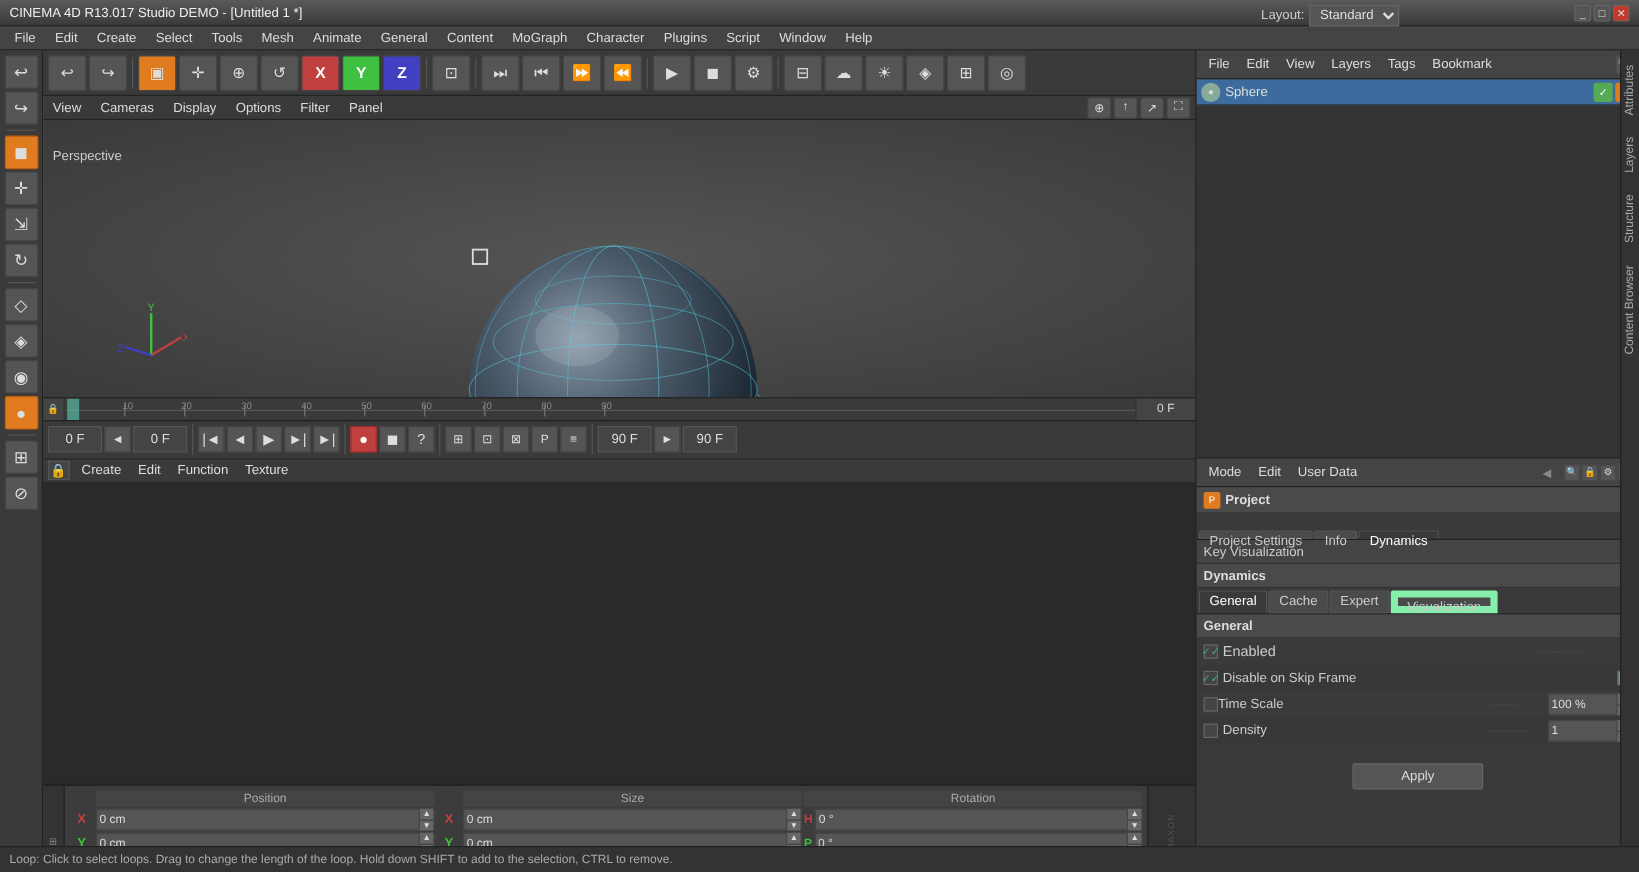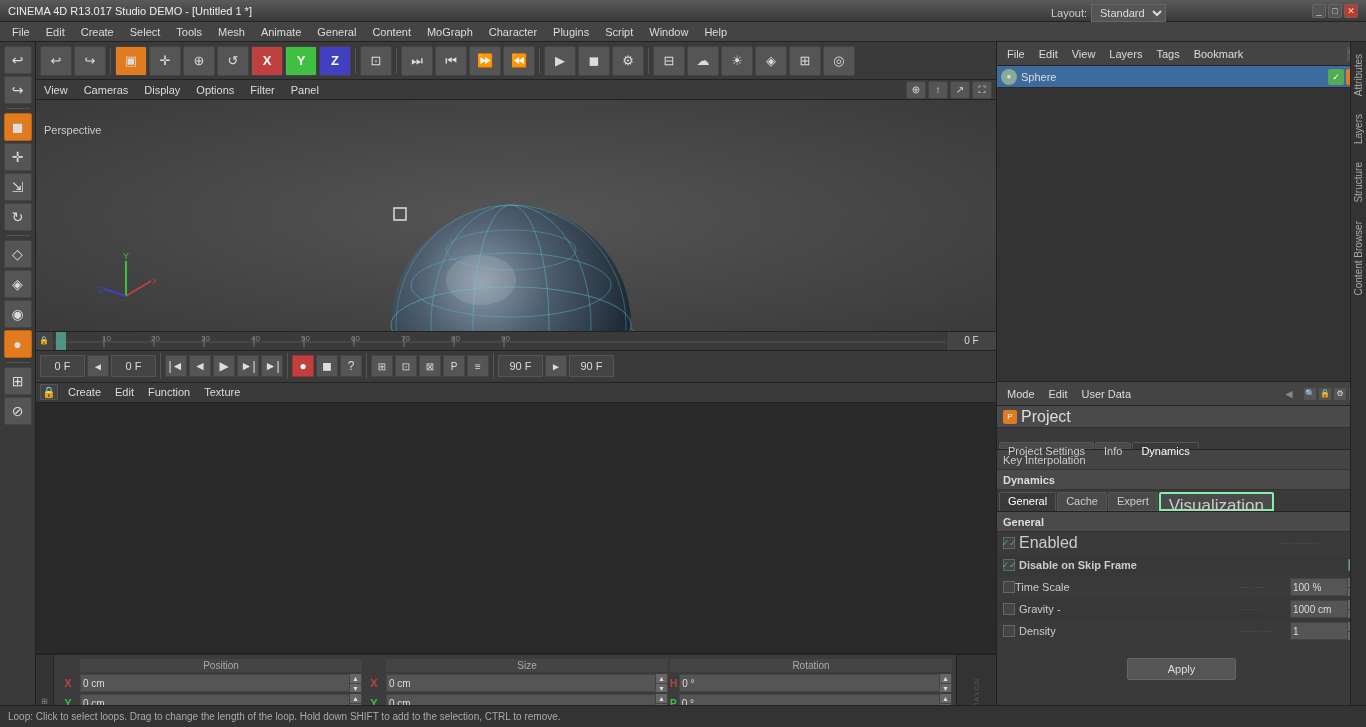--- a/index.html
+++ b/index.html
@@ -520,91 +520,79 @@
           <div style="width:14px;height:14px;background:#555;border:1px solid #444;display:flex;align-items:center;justify-content:center;font-size:8px;cursor:pointer;">⬡</div>
         </div>
       </div>
 
       <div id="attr-content">
 
         <div style="display:flex;align-items:center;height:22px;background:#4a4a4a;padding:0 6px;border-bottom:1px solid #333;">
           <div style="width:14px;height:14px;background:#e07b20;border-radius:2px;margin-right:4px;display:flex;align-items:center;justify-content:center;">
             <span style="font-size:8px;color:#fff;">P</span>
           </div>
-          <span style="font-size:16px;color:#ddd;font-weight:normal;">Project</span>
+          <span style="font-size:11px;color:#ddd;font-weight:bold;">Project</span>
         </div>
 
         <div id="project-sub-tabs" style="display:flex;height:22px;border-bottom:1px solid #222;padding:2px 2px 0;gap:1px;background:#3a3a3a;">
           <div class="sub-tab" style="padding:2px 8px;font-size:11px;color:#ccc;cursor:pointer;background:#4a4a4a;border:1px solid #555;border-radius:2px 2px 0 0;">Project Settings</div>
           <div class="sub-tab" style="padding:2px 8px;font-size:11px;color:#ccc;cursor:pointer;background:#4a4a4a;border:1px solid #555;border-radius:2px 2px 0 0;">Info</div>
           <div class="sub-tab active" style="padding:2px 8px;font-size:11px;color:#fff;cursor:pointer;background:#3a3a3a;border:1px solid #555;border-radius:2px 2px 0 0;border-bottom-color:#3a3a3a;">Dynamics</div>
         </div>
 
         <div style="height:20px;background:#444;display:flex;align-items:center;padding:0 6px;border-bottom:1px solid #333;">
-          <span style="font-size:11px;color:#ccc;">Key Interpolation</span>
+          <span style="font-size:11px;color:#ccc;">Key Visualization</span>
         </div>
 
         <div style="height:20px;background:#4a4a4a;display:flex;align-items:center;padding:0 6px;border-bottom:1px solid #333;">
           <span style="font-size:11px;color:#ddd;font-weight:bold;">Dynamics</span>
         </div>
 
         <div id="dynamics-tabs" style="display:flex;height:22px;border-bottom:1px solid #222;padding:2px 2px 0;gap:1px;background:#3a3a3a;">
           <div class="dyn-tab active" style="padding:2px 8px;font-size:11px;color:#fff;cursor:pointer;background:#3a3a3a;border:1px solid #555;border-radius:2px 2px 0 0;border-bottom-color:#3a3a3a;">General</div>
           <div class="dyn-tab" style="padding:2px 8px;font-size:11px;color:#ccc;cursor:pointer;background:#4a4a4a;border:1px solid #555;border-radius:2px 2px 0 0;">Cache</div>
           <div class="dyn-tab" style="padding:2px 8px;font-size:11px;color:#ccc;cursor:pointer;background:#4a4a4a;border:1px solid #555;border-radius:2px 2px 0 0;">Expert</div>
-          <div class="dyn-tab" style="padding:2px 8px;font-size:17px;color:#ccc;cursor:pointer;background:#4a4a4a;border:2px solid #86efac;border-radius:2px 2px 0 0;">Visualization</div>
+          <div class="dyn-tab" style="padding:2px 8px;font-size:11px;color:#ccc;cursor:pointer;background:#4a4a4a;border:6px solid #86efac;border-radius:2px 2px 0 0;">Visualization</div>
         </div>
 
         <div style="height:20px;background:#4a4a4a;display:flex;align-items:center;padding:0 6px;border-bottom:1px solid #333;">
           <span style="font-size:11px;color:#ddd;font-weight:bold;">General</span>
         </div>
 
         <div class="prop-row" style="display:flex;align-items:center;height:22px;padding:0 6px;gap:4px;">
           <div class="prop-checkbox checked" style="width:12px;height:12px;border:1px solid #666;background:#444;display:flex;align-items:center;justify-content:center;cursor:pointer;flex-shrink:0;">
               <span style="font-size:9px;color:#4a9;">✓</span>
             </div>
-          <span class="prop-label" style="flex:1;font-size:16px;color:#ccc;">Enabled</span>
+          <span class="prop-label" style="flex:1;font-size:12px;color:#ccc;">Enabled</span>
           <span style="font-size:9px;color:#555;flex:0 0 80px;overflow:hidden;">·············</span>
         </div>
 
         <div class="prop-row" style="display:flex;align-items:center;height:22px;padding:0 6px;gap:4px;background:#383838;">
           <div class="prop-checkbox checked" style="width:12px;height:12px;border:1px solid #666;background:#444;display:flex;align-items:center;justify-content:center;cursor:pointer;flex-shrink:0;">
             <span style="font-size:9px;color:#4a9;">✓</span>
           </div>
-          <span class="prop-label" style="flex:1;font-size:11px;color:#ccc;font-weight:bold;">Disable on Skip Frame</span>
+          <span class="prop-label" style="flex:1;font-size:11px;color:#ccc;">Disable on Skip Frame</span>
           <div style="width:12px;height:12px;border:1px solid #666;background:#5a9;display:flex;align-items:center;justify-content:center;">
             <span style="font-size:8px;color:#fff;">✓</span>
           </div>
         </div>
 
         <div class="prop-row" style="display:flex;align-items:center;height:22px;padding:0 6px;gap:0;">
           <div class="prop-checkbox" style="width:12px;height:12px;border:1px solid #666;background:#444;cursor:pointer;flex-shrink:0;"></div>
           <span class="prop-label" style="flex:1;font-size:11px;color:#ccc;">Time Scale</span>
           <span style="font-size:9px;color:#555;flex:0 0 50px;overflow:hidden;">·········</span>
           <div style="display:flex;align-items:center;background:#555;border:1px solid #444;height:18px;width:70px;">
             <input style="flex: 1 1 0%; background: transparent; border: none; color: rgb(221, 221, 221); font-size: 10px; padding: 0px 2px; height: 16px; width: 50px;" value="100 %">
             <div style="display:flex;flex-direction:column;width:12px;">
               <div style="height:9px;background:#666;border-left:1px solid #444;display:flex;align-items:center;justify-content:center;font-size:7px;cursor:pointer;">▲</div>
               <div style="height:9px;background:#666;border-left:1px solid #444;border-top:1px solid #444;display:flex;align-items:center;justify-content:center;font-size:7px;cursor:pointer;">▼</div>
             </div>
           </div>
         </div>
 
-        <div class="prop-row" style="display:flex;align-items:center;height:22px;padding:0 6px;gap:4px;background:#383838;">
-          <div class="prop-checkbox" style="width:12px;height:12px;border:1px solid #666;background:#444;cursor:pointer;flex-shrink:0;"></div>
-          <span class="prop-label" style="flex:1;font-size:11px;color:#ccc;">Gravity -</span>
-          <span style="font-size:9px;color:#555;flex:0 0 50px;overflow:hidden;">·········</span>
-          <div style="display:flex;align-items:center;background:#555;border:1px solid #444;height:18px;width:70px;">
-            <input style="flex: 1 1 0%; background: transparent; border: none; color: rgb(221, 221, 221); font-size: 10px; padding: 0px 2px; height: 16px; width: 50px;" value="1000 cm">
-            <div style="display:flex;flex-direction:column;width:12px;">
-              <div style="height:9px;background:#666;border-left:1px solid #444;display:flex;align-items:center;justify-content:center;font-size:7px;cursor:pointer;">▲</div>
-              <div style="height:9px;background:#666;border-left:1px solid #444;border-top:1px solid #444;display:flex;align-items:center;justify-content:center;font-size:7px;cursor:pointer;">▼</div>
-            </div>
-          </div>
-        </div>
 
         <div class="prop-row" style="display:flex;align-items:center;height:22px;padding:0 6px;gap:4px;">
           <div class="prop-checkbox" style="width:12px;height:12px;border:1px solid #666;background:#444;cursor:pointer;flex-shrink:0;"></div>
           <span class="prop-label" style="flex:1;font-size:11px;color:#ccc;">Density</span>
           <span style="font-size:9px;color:#555;flex:0 0 50px;overflow:hidden;">·············</span>
           <div style="display:flex;align-items:center;background:#555;border:1px solid #444;height:18px;width:70px;">
             <input style="flex: 1 1 0%; background: transparent; border: none; color: rgb(221, 221, 221); font-size: 10px; padding: 0px 2px; height: 16px; width: 50px;" value="1">
             <div style="display:flex;flex-direction:column;width:12px;">
               <div style="height:9px;background:#666;border-left:1px solid #444;display:flex;align-items:center;justify-content:center;font-size:7px;cursor:pointer;">▲</div>
               <div style="height:9px;background:#666;border-left:1px solid #444;border-top:1px solid #444;display:flex;align-items:center;justify-content:center;font-size:7px;cursor:pointer;">▼</div>

